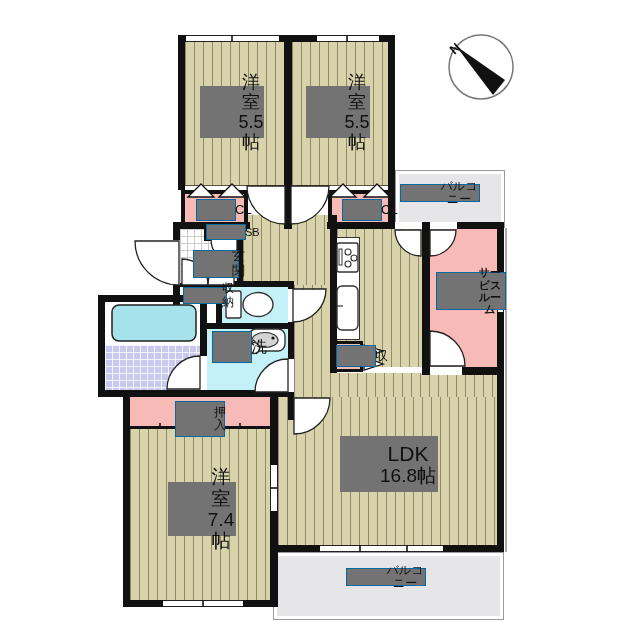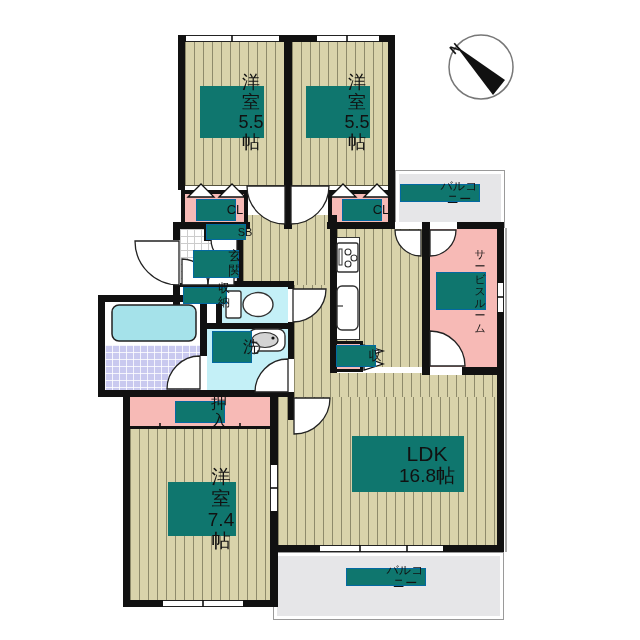--- a/index.html
+++ b/index.html
@@ -19,22 +19,22 @@
         background-size:7px 7px;}
   .bathtile{position:absolute;background:#c9c9ef;
         background-image:linear-gradient(rgba(255,255,255,.8) 1px,rgba(0,0,0,0) 1px),
                          linear-gradient(90deg,rgba(255,255,255,.8) 1px,rgba(0,0,0,0) 1px);
         background-size:7px 7px;}
   .balcony{position:absolute;background:#e6e6e8;border:1px solid #9a9a9a;
            box-shadow:inset 0 0 0 3px #ffffff;}
   .win-h{position:absolute;background:#fff;border-top:1.5px solid #222;border-bottom:1.5px solid #222;}
   .win-v{position:absolute;background:#fff;border-left:1.5px solid #222;border-right:1.5px solid #222;}
   .gap{position:absolute;background:#fff;}
-  .label{position:absolute;background:#0f766e;display:flex;flex-direction:column;
-         align-items:center;justify-content:center;text-align:center;line-height:1.12;padding-left:38px;}
+  .label{position:absolute;background:#737373;display:flex;flex-direction:column;
+         justify-content:center;text-align:center;line-height:1.12;padding-left:38px;}
   .bordered{border:1px solid #0369a1;}
   .counter{position:absolute;background:#fff;border:1px solid #333;}
   svg.overlay{position:absolute;left:0;top:0;pointer-events:none;}
   .arc{fill:#fff;stroke:#222;stroke-width:1.3;}
   .fixture{fill:#fff;stroke:#333;stroke-width:1.4;}
   .tick{stroke:#111;stroke-width:1.6;}
 </style>
 </head>
 <body>
 
@@ -203,35 +203,35 @@
   </div>
   <div class="label bordered" style="left:193px;top:250px;width:46px;height:28px;font-size:13px;">
     <div>玄関</div>
   </div>
   <div class="label bordered" style="left:183px;top:287px;width:44px;height:17px;font-size:12px;">
     <div>収納</div>
   </div>
   <div class="label bordered" style="left:212px;top:331px;width:34px;height:32px;font-size:16px;">
     <div>洗</div>
   </div>
-  <div class="label bordered" style="left:175px;top:401px;width:50px;height:22px;font-size:16px;">
+  <div class="label bordered" style="left:175px;top:401px;width:50px;height:36px;font-size:12px;">
     <div>押入</div>
   </div>
   <div class="label bordered" style="left:336px;top:345px;width:22px;height:22px;font-size:13px;">
     <div>収</div>
   </div>
-  <div class="label bordered" style="left:436px;top:272px;width:50px;height:38px;font-size:11px;">
+  <div class="label bordered" style="left:436px;top:272px;width:70px;height:38px;font-size:11px;font-weight:bold;">
     <div>サービス</div>
     <div>ルーム</div>
   </div>
   <div class="label" style="left:168px;top:482px;width:68px;height:54px;font-size:19px;">
     <div>洋室</div>
     <div>7.4帖</div>
   </div>
-  <div class="label" style="left:352px;top:436px;width:112px;height:56px;font-size:21px;">
+  <div class="label" style="left:340px;top:436px;width:98px;height:56px;font-size:21px;">
     <div>LDK</div>
     <div style="font-size:19px;">16.8帖</div>
   </div>
   <div class="label bordered" style="left:346px;top:568px;width:80px;height:18px;font-size:12px;">
     <div>バルコニー</div>
   </div>
 
 </div>
 
 </body></html>

